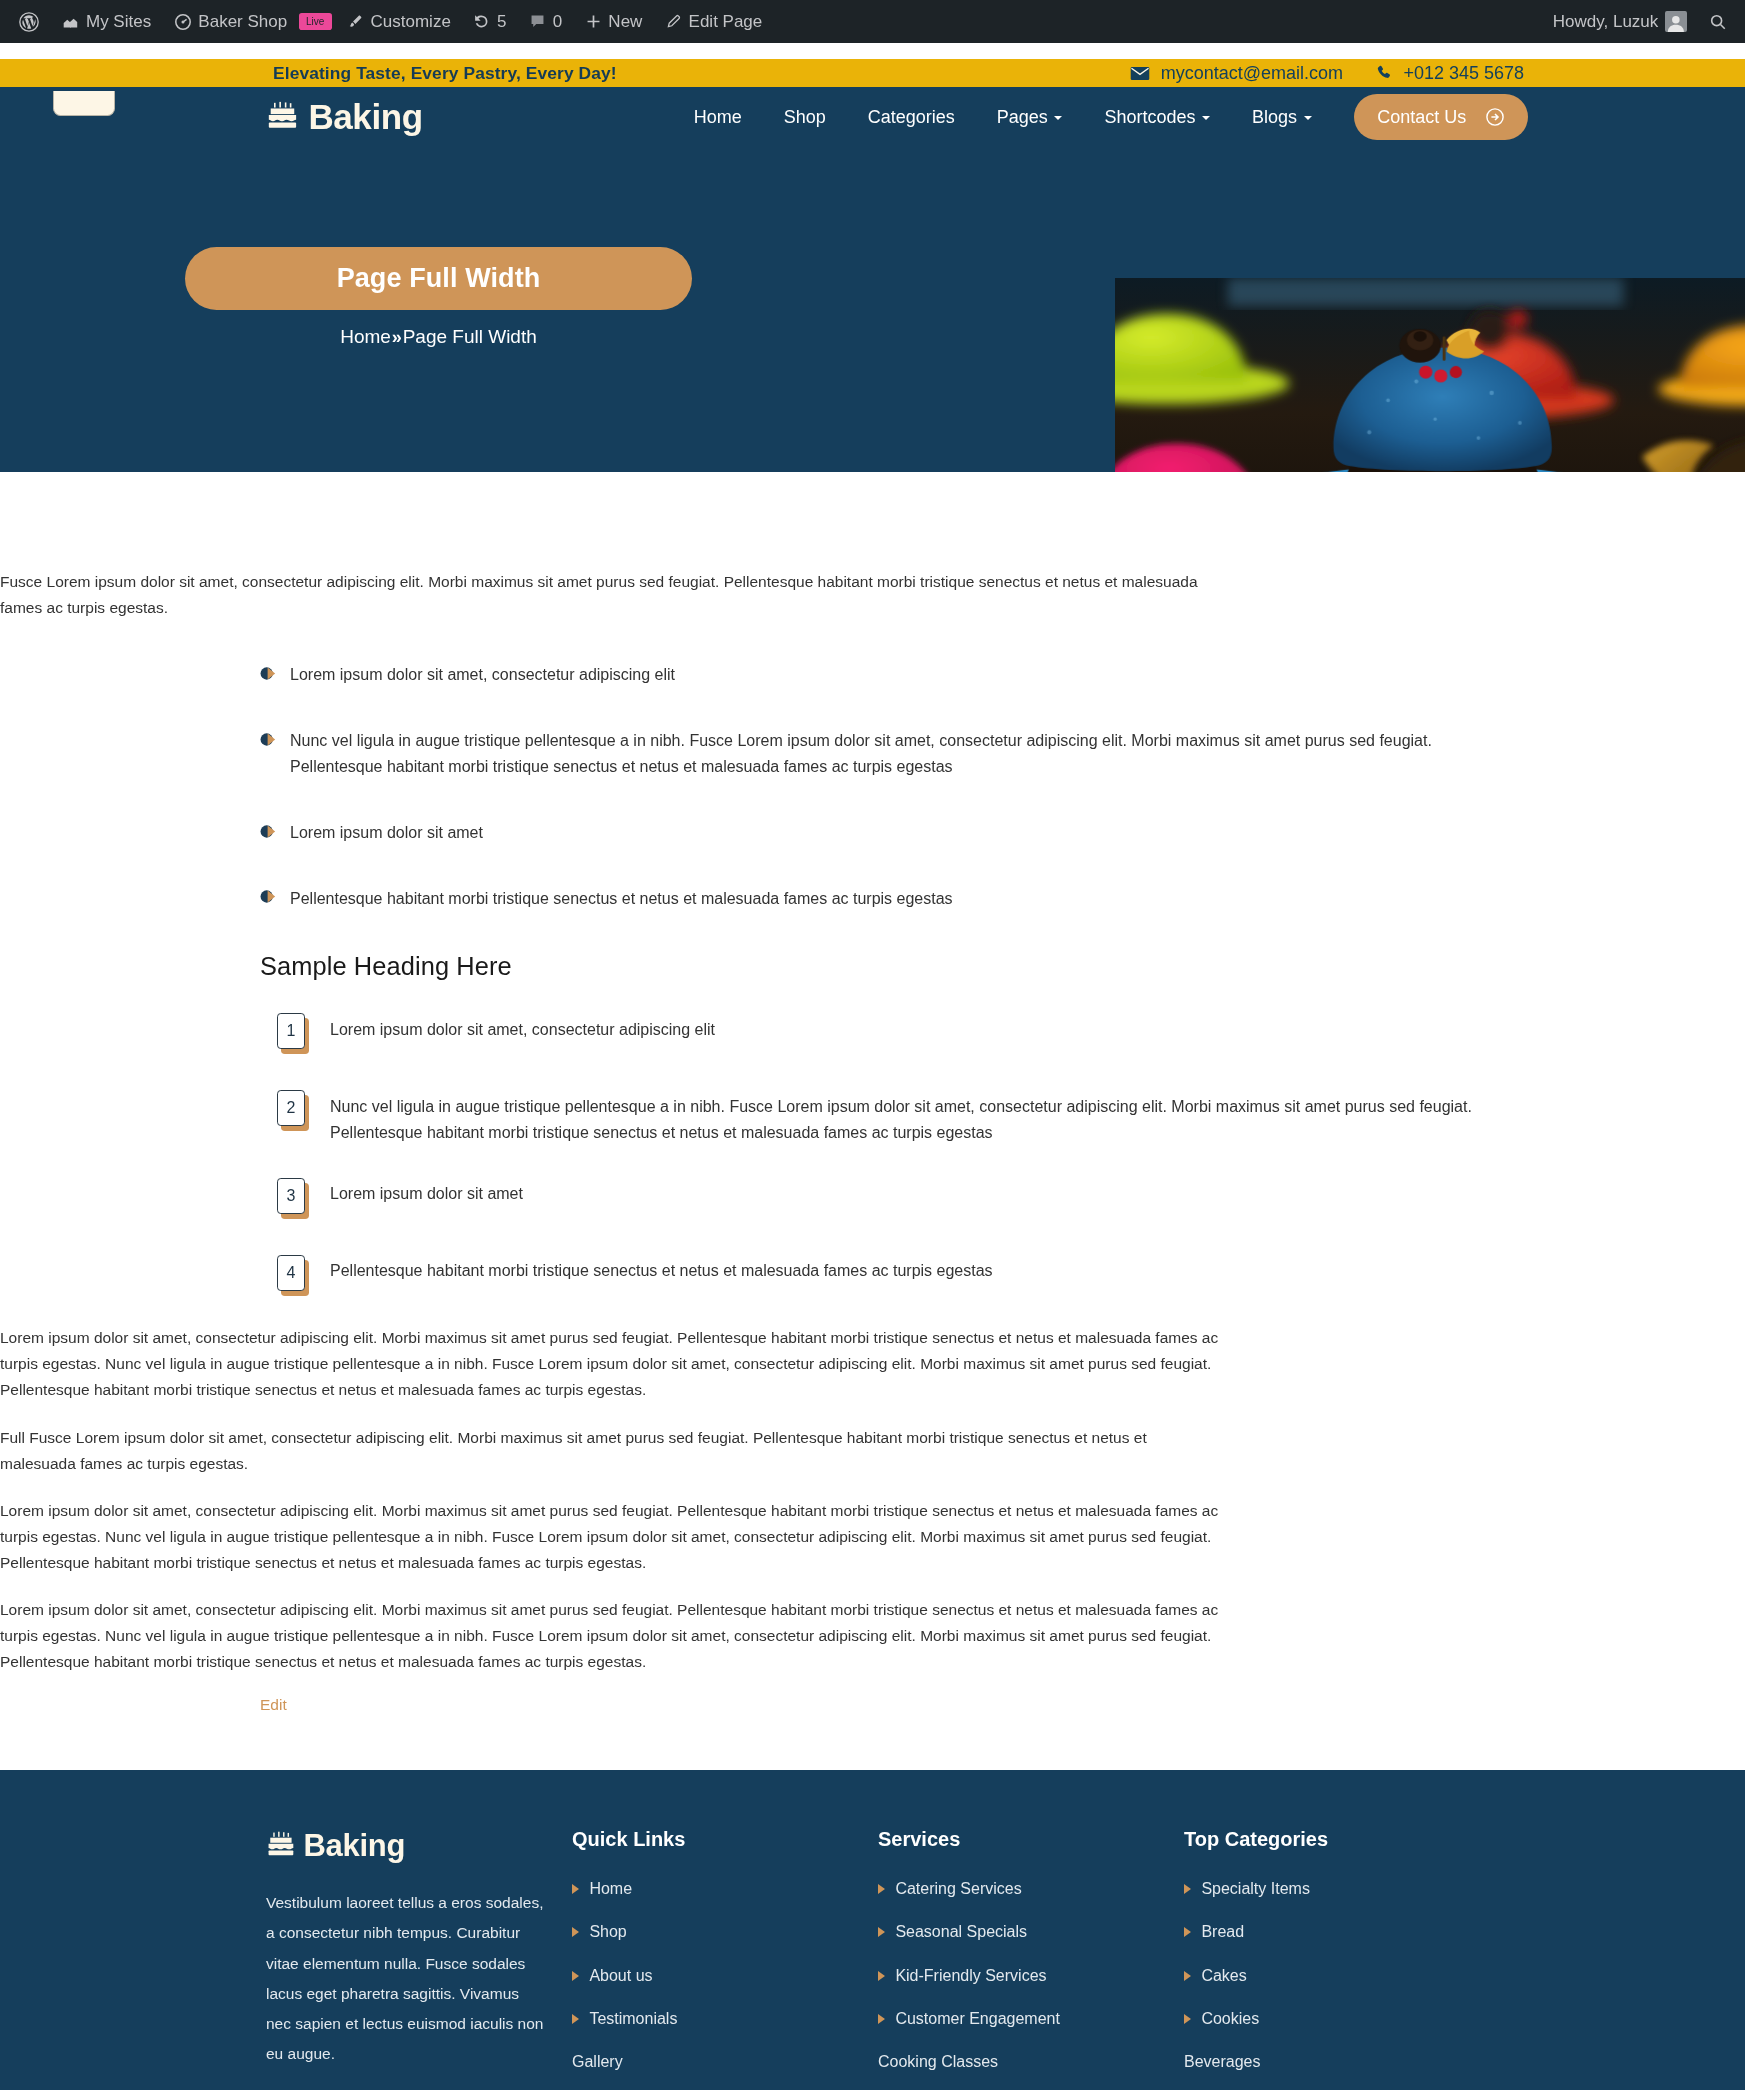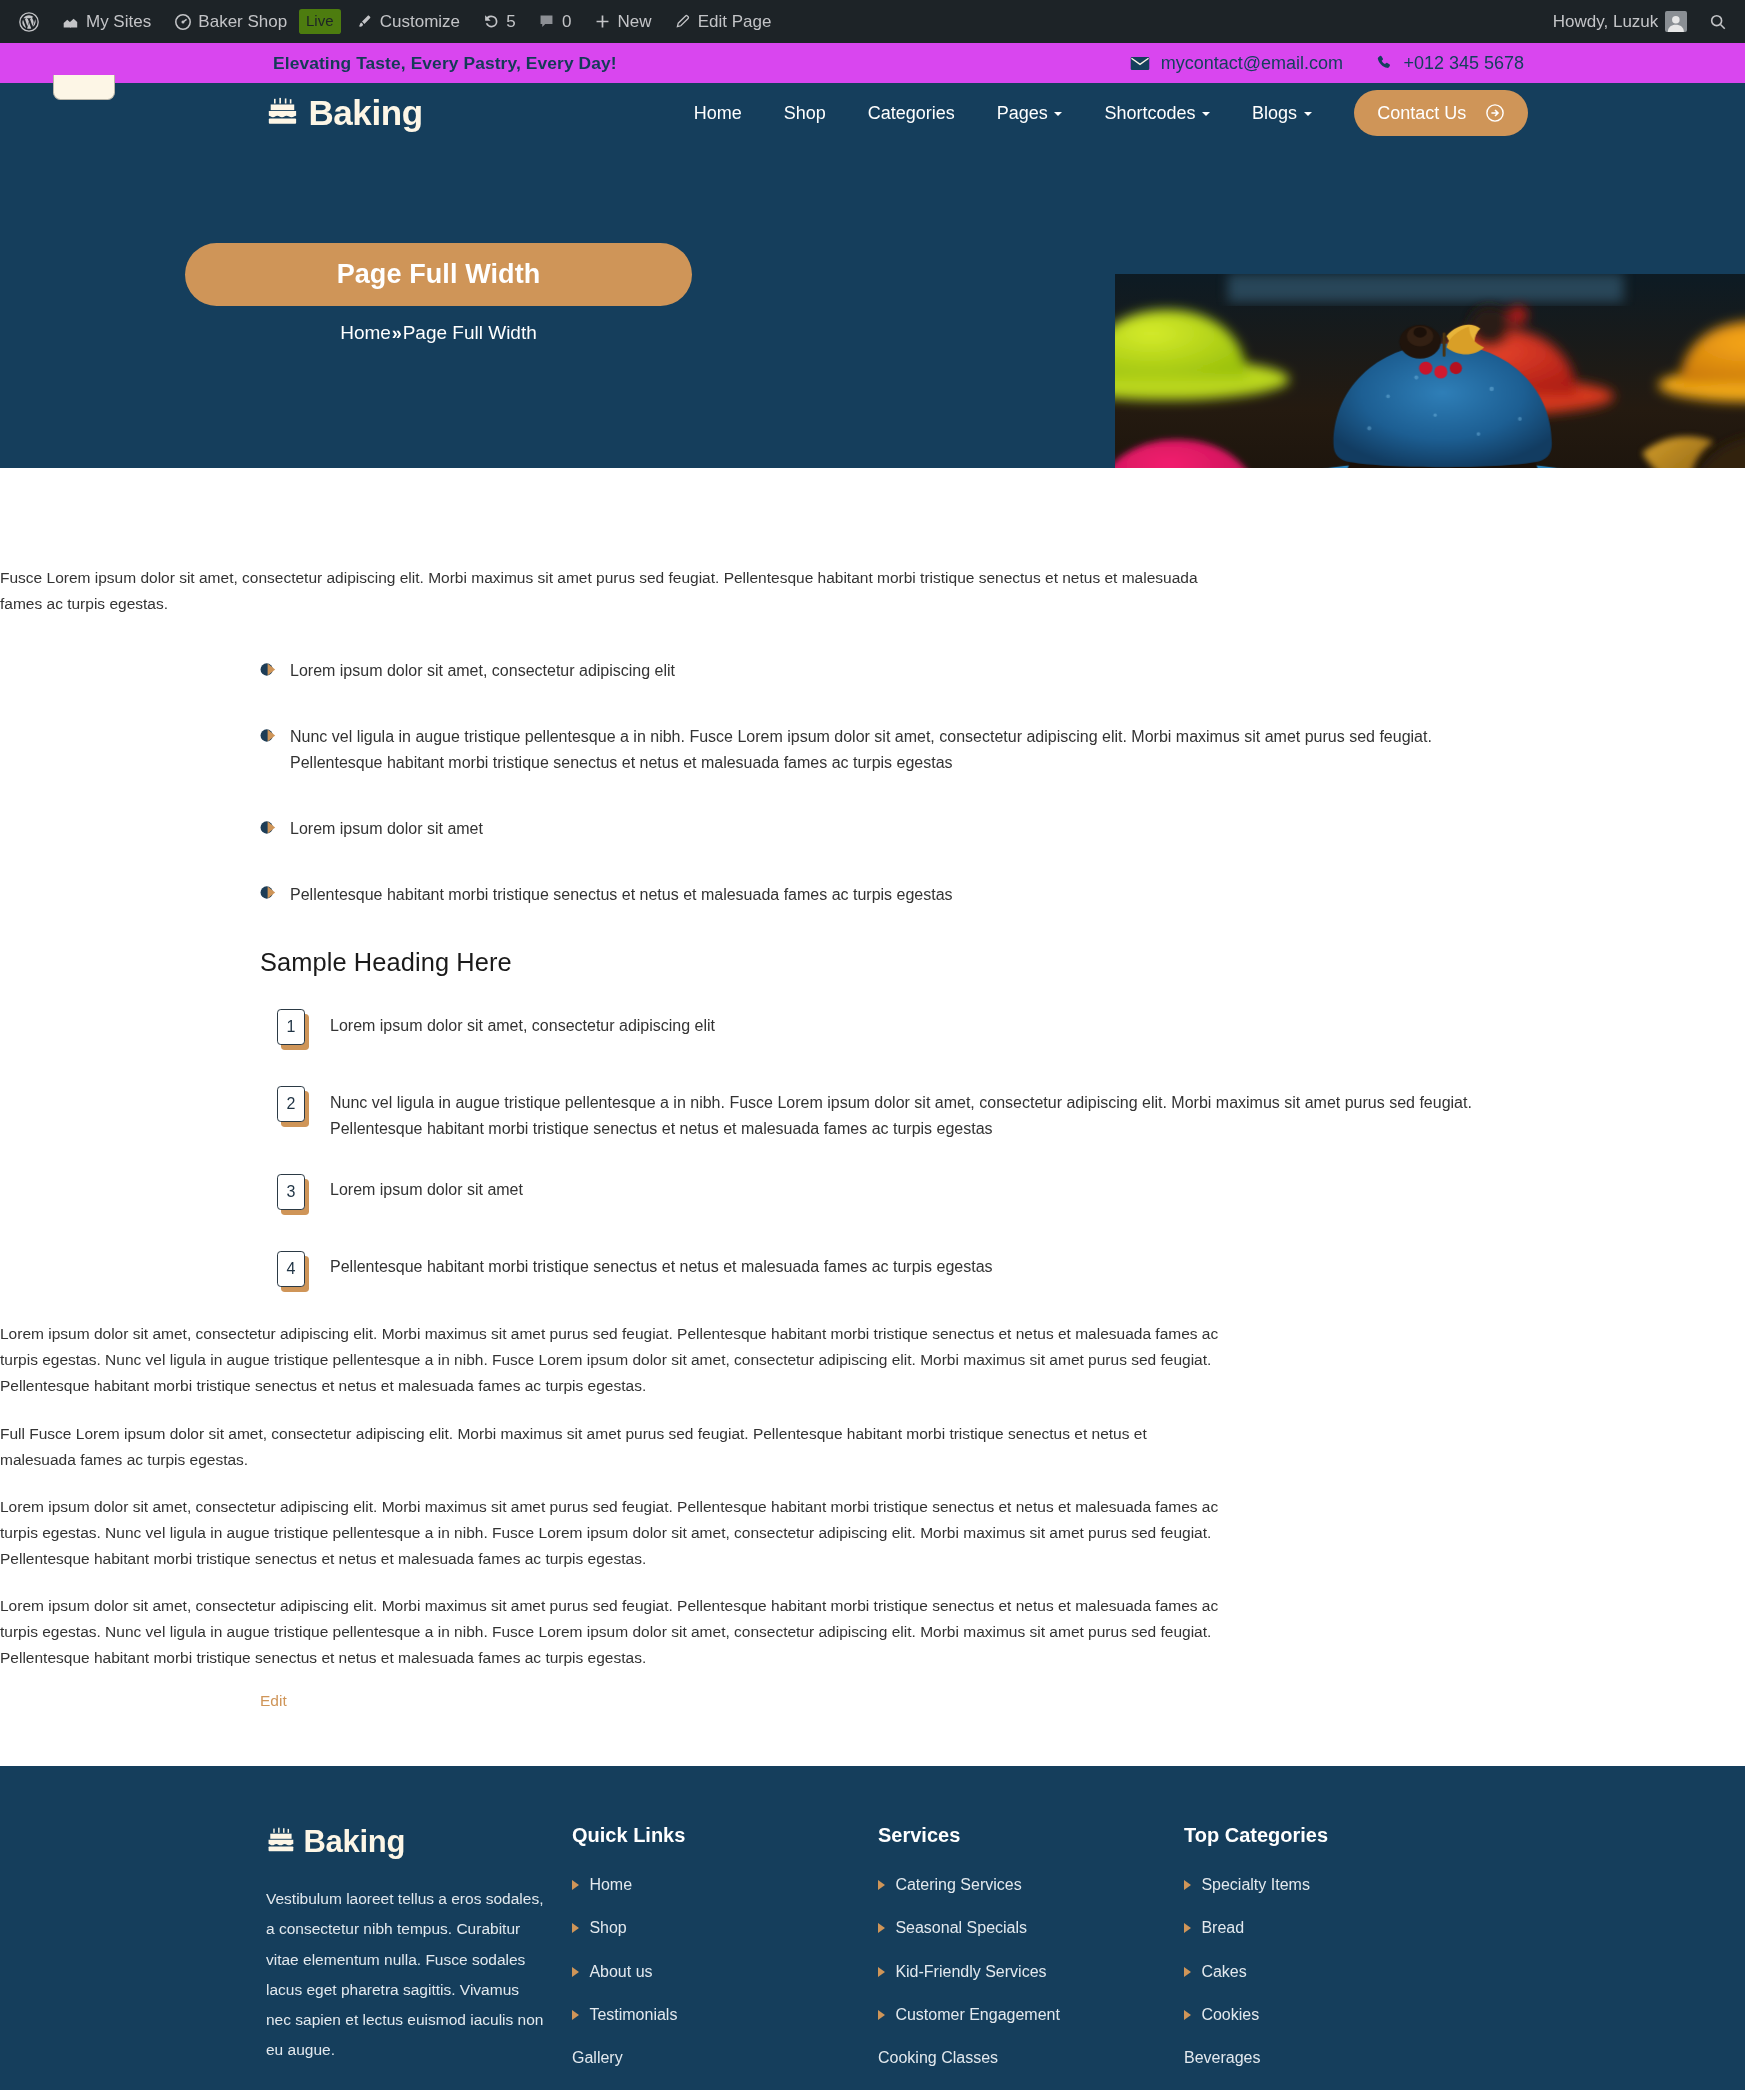--- a/index.html
+++ b/index.html
@@ -30,23 +30,23 @@
     padding: 0 11.3px;
     height: 51px;
     white-space: nowrap;
     color: #c3c4c7;
     cursor: pointer;
   }
   .ab-spacer { flex: 1; }
   .ab-icon { display: inline-flex; align-items: center; justify-content: center; }
   .ab-icon svg { display: block; }
   .live-badge {
-    background: #4d7c0f;
+    background: #ec4899;
     color: #1d2327;
-    font-size: 15px;
+    font-size: 10px;
     padding: 0.9px 7.5px;
     border-radius: 2.8px;
     line-height: 1.5;
   }
   .ab-avatar {
     width: 21.7px; height: 21.7px; background:#8a8f94; border-radius:1.9px;
     display:inline-flex; align-items:flex-end; justify-content:center; overflow:hidden;
   }
   .ab-avatar svg { display:block; }
 
@@ -57,26 +57,27 @@
     width: 62px; height: 24.5px;
     border: 0.9px solid #b9b5a8;
     border-top: none;
     border-radius: 0 0 7.5px 7.5px;
     background: #fdf6e6;
     z-index: 40;
   }
 
   
   .topbar {
-    background: #d946ef;
-    height: 40px;
+    background: #eab308;
+    height: 28px;
     display: flex;
     align-items: center;
     position: relative;
     font-size: 17px;
+    margin-top: 16px;
   }
   .topbar-tagline {
     position: absolute;
     left: 273px;
     font-weight: bold;
     color: #143b56;
     font-size: 17.4px;
     letter-spacing: 0.1px;
   }
   .topbar-right {

